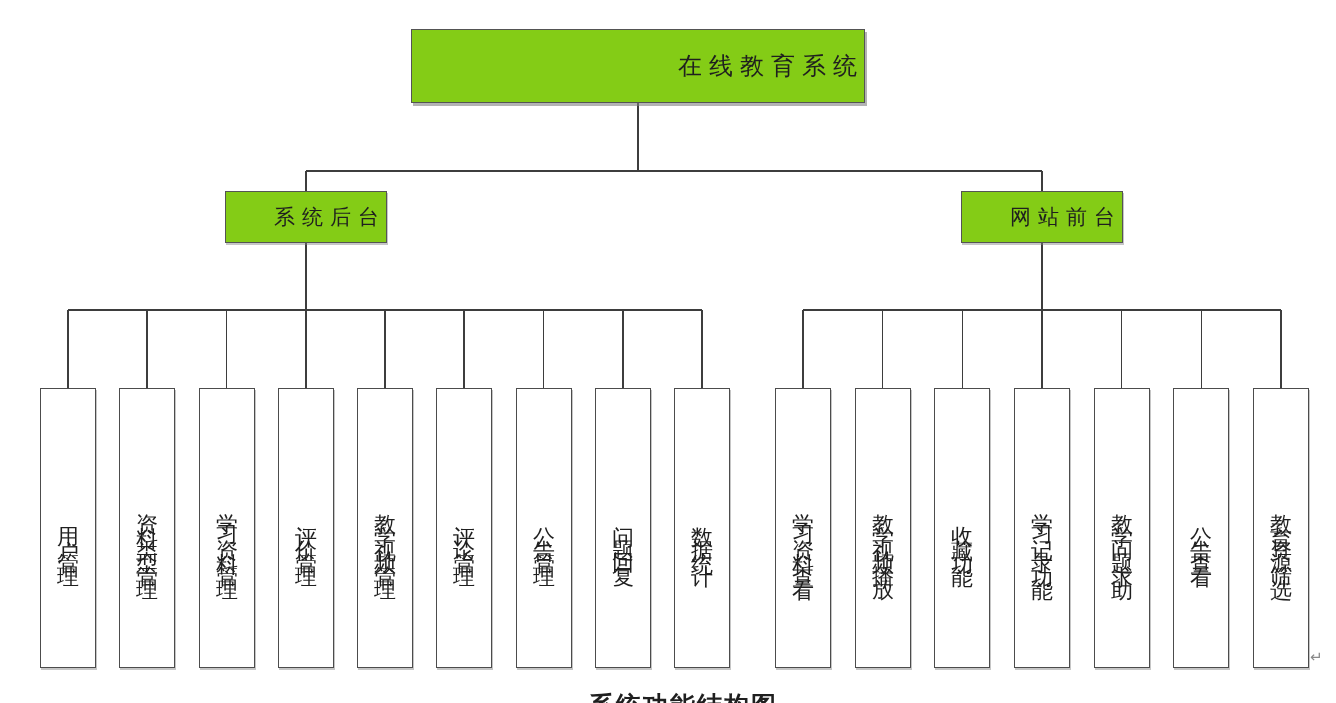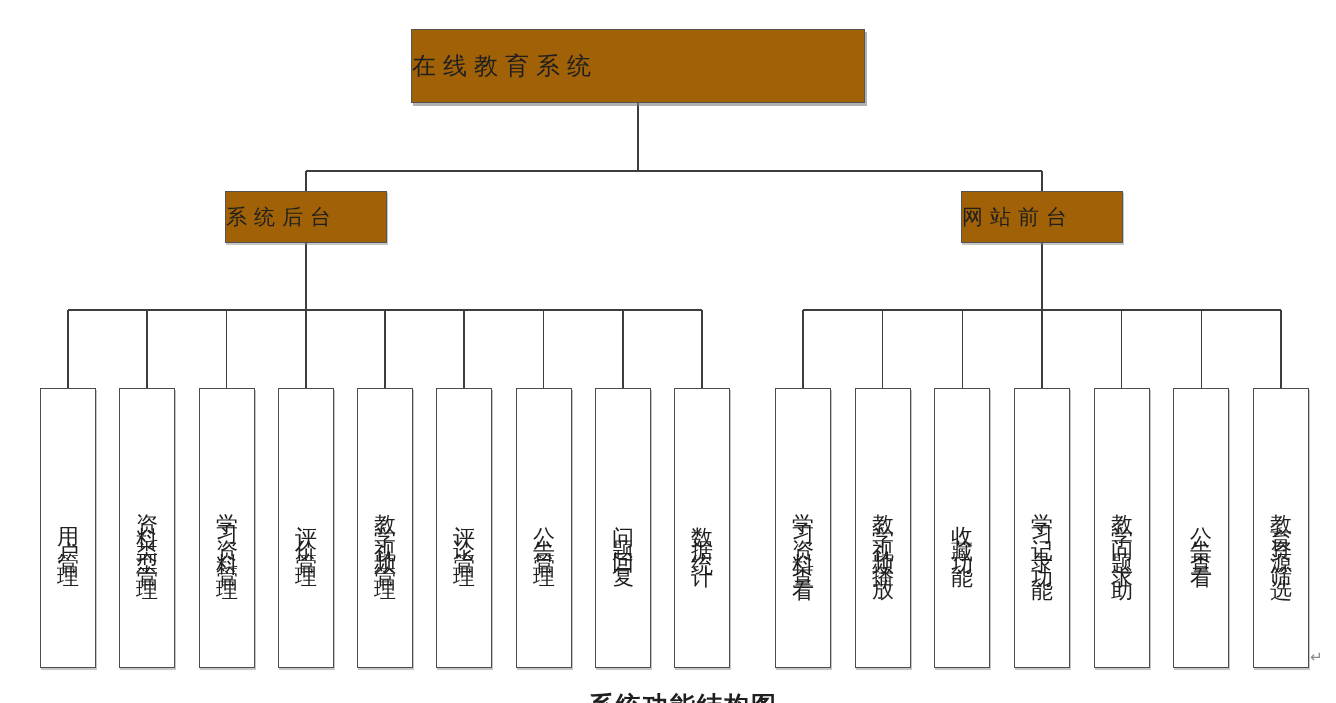--- a/index.html
+++ b/index.html
@@ -7,24 +7,24 @@
     position:relative;
     width:1336px;height:703px;
     background:#ffffff;
     overflow:hidden;
     font-family:"Liberation Serif","DejaVu Serif",serif;
     color:#1f1f1f;
   }
   svg.wires{position:absolute;left:0;top:0;width:1336px;height:703px;}
   .node{
     position:absolute;
-    background:#a16207;
+    background:#84cc16;
     border:1.5px solid #545454;
     box-sizing:border-box;
-    display:flex;align-items:center;justify-content:flex-start;
+    display:flex;align-items:center;justify-content:flex-end;
     text-align:center;
   }
   .node-root{
     left:411px;top:29px;width:454px;height:74px;
     font-size:24px;letter-spacing:7px;
     box-shadow:2px 3px 0 rgba(128,128,128,0.6);
   }
   .node-branch{
     width:162px;height:52px;top:191px;
     font-size:21px;letter-spacing:7px;

